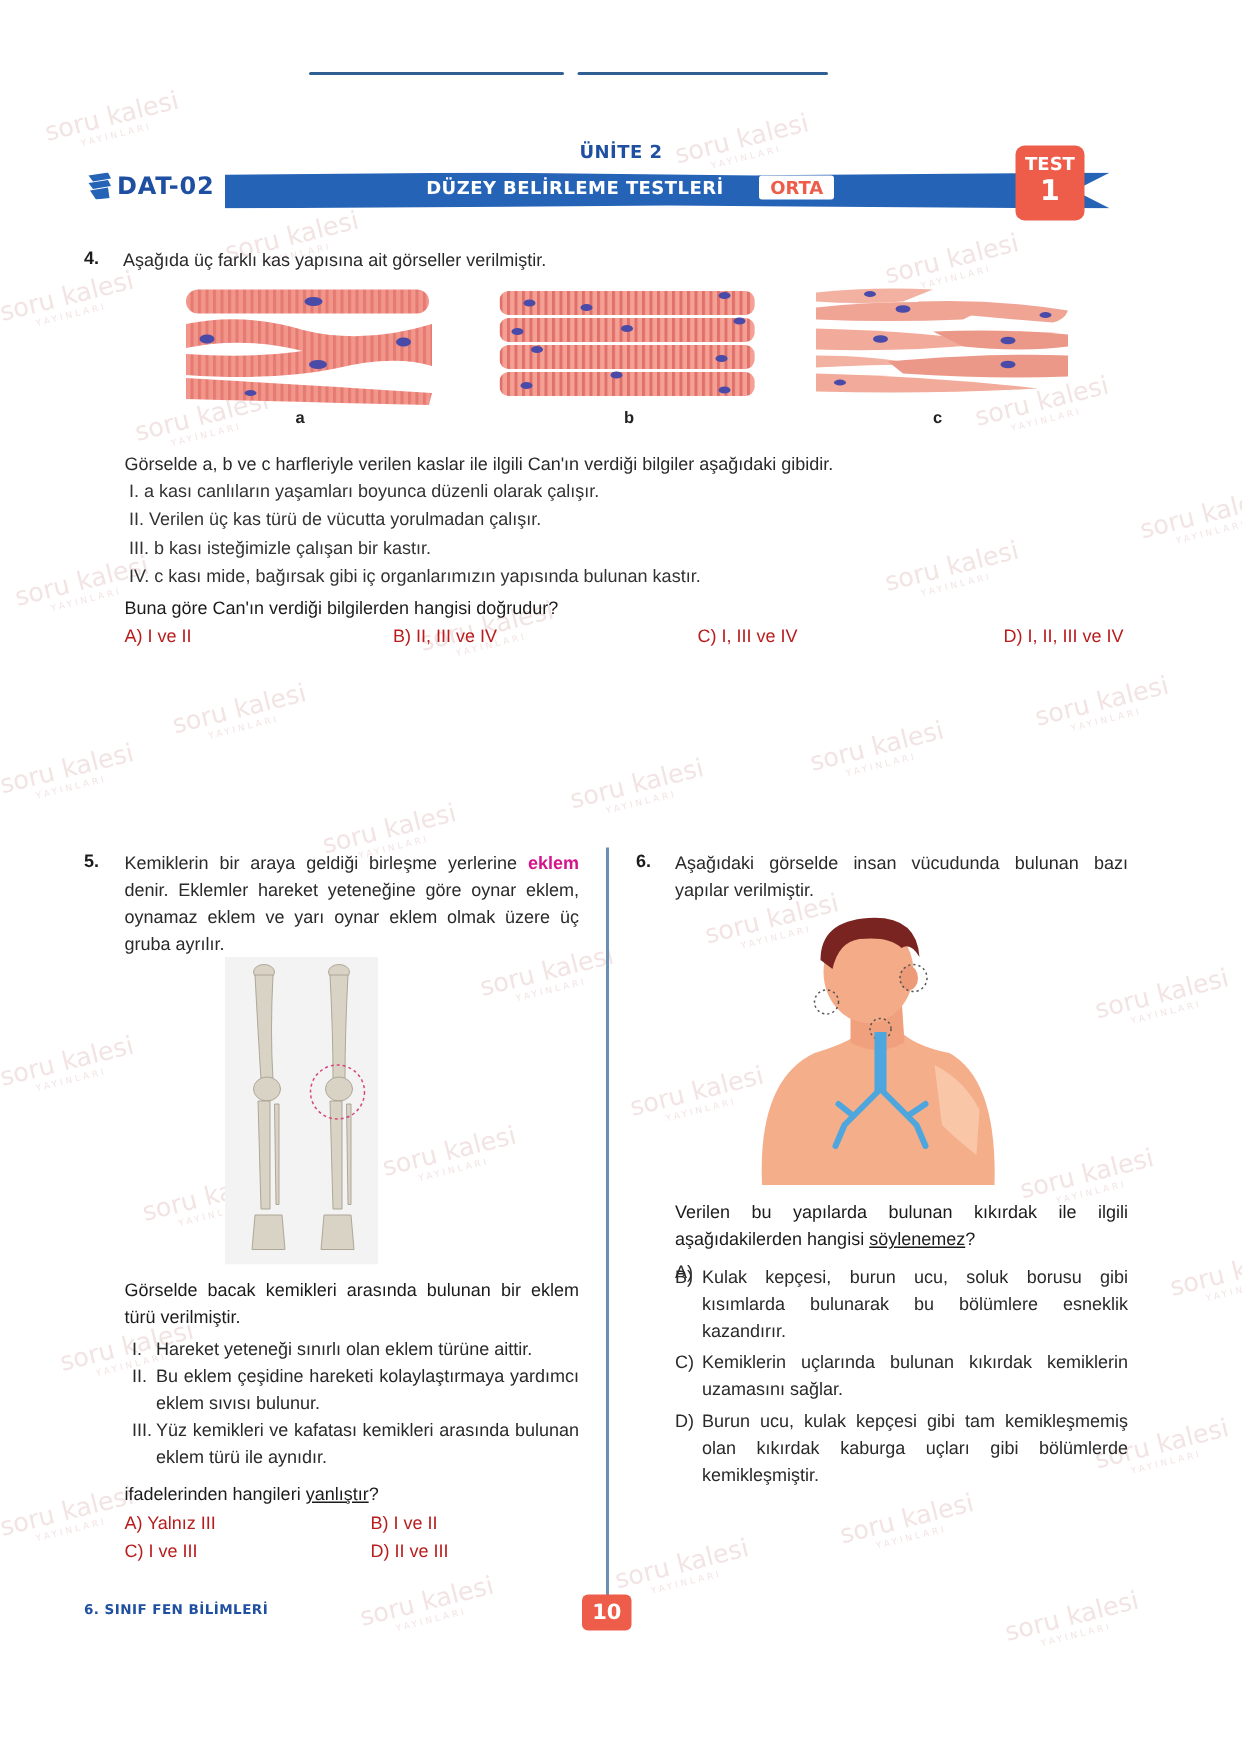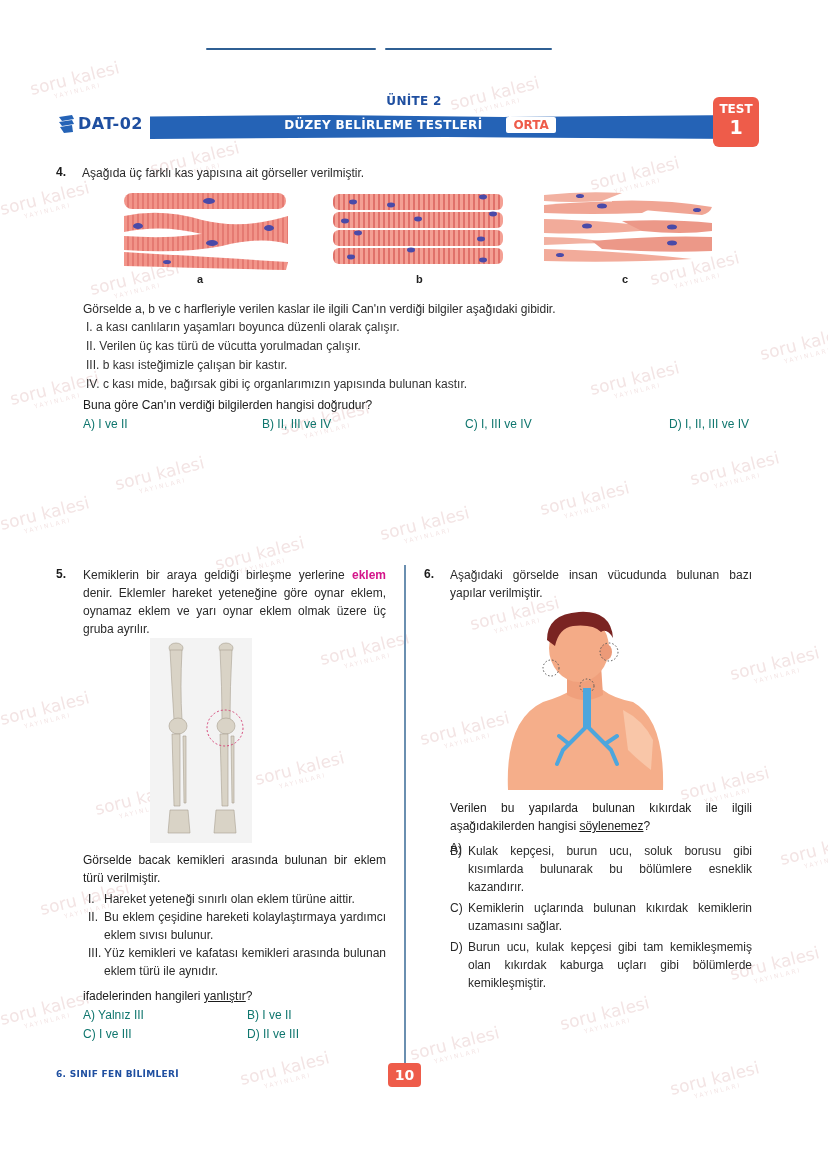--- a/index.html
+++ b/index.html
@@ -16,35 +16,35 @@
 
     .banner { position: absolute; top: 115px; left: 150px; width: 590px; height: 24px; background: #2563b6; clip-path: polygon(0 6%, 30% 0, 60% 8%, 100% 0, 96% 50%, 100% 100%, 50% 92%, 0 100%); }
     .banner-title { position: absolute; top: 117px; left: 150px; width: 540px; display: flex; justify-content: center; align-items: center; gap: 24px; }
     .banner-title .txt { font-family: "DejaVu Sans", sans-serif; font-weight: bold; font-size: 12px; color: #ffffff; letter-spacing: 0.3px; }
     .level-badge { background: #ffffff; color: #ee5c4a; font-family: "DejaVu Sans", sans-serif; font-weight: bold; font-size: 12px; padding: 1px 7px; border-radius: 2px; }
 
     .code-block { position: absolute; top: 114px; left: 58px; display: flex; align-items: center; gap: 3px; }
     .code-icon { width: 17px; height: 18px; }
     .code-text { font-family: "DejaVu Sans", sans-serif; font-weight: bold; font-size: 16px; color: #1f4fa0; letter-spacing: 0.5px; }
 
-    .test-badge { position: absolute; top: 97px; left: 677px; width: 46px; height: 50px; background: #ee5c4a; border-radius: 6px; color: #fff; text-align: center; font-family: "DejaVu Sans", sans-serif; font-weight: bold; margin-left: 36px; }
+    .test-badge { position: absolute; top: 97px; left: 677px; width: 46px; height: 50px; background: #ee5c4a; border-radius: 6px; color: #fff; text-align: center; font-family: "DejaVu Sans", sans-serif; font-weight: bold; }
     .test-badge .t1 { font-size: 12px; margin-top: 5px; display: block; }
     .test-badge .t2 { font-size: 19px; display: block; line-height: 22px; }
 
     .q-num { font-weight: bold; font-size: 12px; color: #1b1b1b; position: absolute; }
     .qtext { position: absolute; font-size: 12px; line-height: 18px; color: #2a2a2a; }
     .bold { font-weight: normal; color: #1b1b1b; }
     .u { text-decoration: underline; }
 
     
     .muscle { position: absolute; }
     .fig-label { position: absolute; font-size: 11px; font-weight: bold; color: #222; }
 
     .roman-list div { font-size: 12px; line-height: 19px; color: #333; }
-    .opts-row { position: absolute; font-size: 12px; color: #0f766e; }
+    .opts-row { position: absolute; font-size: 12px; color: #b91c1c; }
 
     .divider { position: absolute; left: 404px; top: 565px; width: 2px; height: 500px; background: #6a8fb0; }
 
     .footer-subject { position: absolute; top: 1069px; left: 56px; font-family: "DejaVu Sans", sans-serif; font-weight: bold; font-size: 9px; color: #1f4fa0; letter-spacing: 0.3px; }
     .page-num { position: absolute; top: 1063px; left: 388px; width: 33px; height: 24px; background: #ee5c4a; border-radius: 4px; color: #fff; font-family: "DejaVu Sans", sans-serif; font-weight: bold; font-size: 14px; text-align: center; line-height: 24px; }
 
     .just { text-align: justify; }
     .indent-opt { position: relative; padding-left: 18px; }
     .indent-opt .lbl { position: absolute; left: 0; top: 0; }
   </style>

